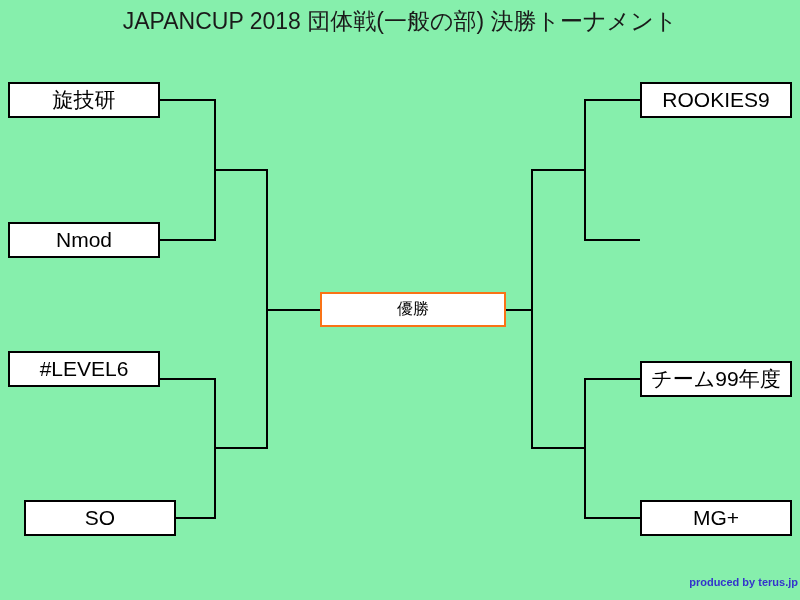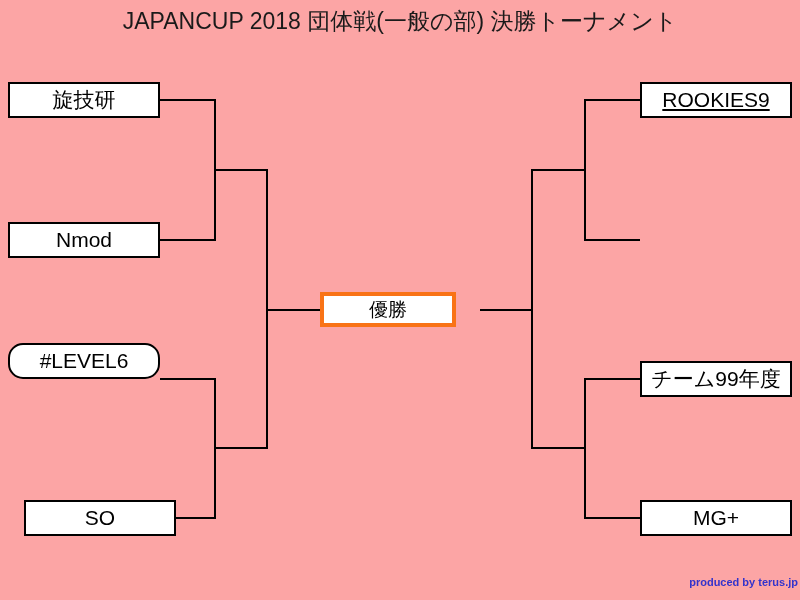--- a/index.html
+++ b/index.html
@@ -1,20 +1,20 @@
 <!DOCTYPE html>
 <html><head>
 <meta charset="utf-8">
 <style>
   html, body { margin: 0; padding: 0; background: #ffffff; }
   #stage {
     position: relative;
     width: 800px;
     height: 600px;
-    background: #fca5a5;
+    background: #86efac;
     font-family: "Liberation Sans", "DejaVu Sans", sans-serif;
     color: #000000;
     overflow: hidden;
   }
   .title {
     position: absolute;
     top: 6px;
     left: 0;
     width: 100%;
     text-align: center;
@@ -34,41 +34,41 @@
     align-items: center;
     justify-content: center;
     font-size: 21px;
     white-space: nowrap;
     z-index: 2;
   }
   .champion-box {
     position: absolute;
     left: 320px;
     top: 292px;
-    width: 136px;
+    width: 186px;
     height: 35px;
-    border: 4px solid #f97316;
+    border: 2px solid #f97316;
     box-sizing: border-box;
     background: #ffffff;
     display: flex;
     align-items: center;
     justify-content: center;
-    font-size: 19px;
+    font-size: 16px;
     z-index: 2;
   }
   .hline, .vline { position: absolute; background: #000000; z-index: 1; }
   .hline { height: 2px; }
   .vline { width: 2px; }
 
   
   .pos-l1 { left: 8px;   top: 82px;  }
   .pos-l2 { left: 8px;   top: 222px; }
-  .pos-l3 { left: 8px;   top: 343px; border-radius: 15px; }
+  .pos-l3 { left: 8px;   top: 351px; }
   .pos-l4 { left: 24px;   top: 500px; }
-  .pos-r1 { left: 640px; top: 82px; text-decoration: underline;  }
+  .pos-r1 { left: 640px; top: 82px;  }
   .pos-r2 { left: 640px; top: 222px; }
   .pos-r3 { left: 640px; top: 361px; }
   .pos-r4 { left: 640px; top: 500px; }
 
   
   .lc1  { left: 160px; top: 99px;  width: 56px; }
   .lc2  { left: 160px; top: 239px; width: 56px; }
   .lc3  { left: 214px; top: 99px;  height: 142px; }
   .lc4  { left: 214px; top: 169px; width: 54px; }
   .lc5  { left: 160px; top: 378px; width: 56px; }

